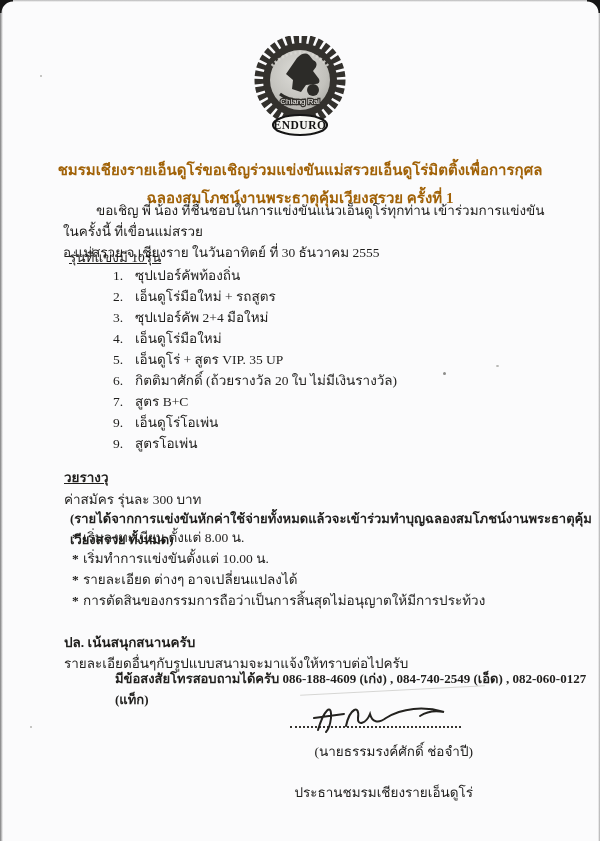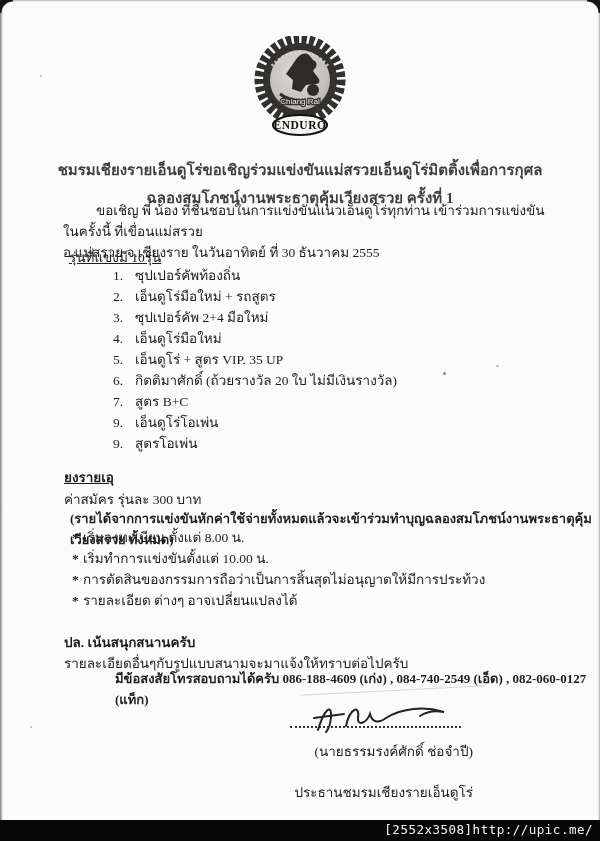--- a/index.html
+++ b/index.html
@@ -25,21 +25,21 @@
     background:radial-gradient(circle at 0 13px, rgba(0,0,0,0) 11px, #161616 12px); }
   .speck { position:absolute; background:#b5b5b2; border-radius:50%; }
   .scratch { position:absolute; top:690px; left:300px; width:185px; height:1px;
     background:#d6d6d4; transform:rotate(-3deg); }
 
   
   .logo { position:absolute; top:36px; left:250px; width:100px; height:104px; }
 
   
   .title-block { position:absolute; top:156px; left:0; width:600px; text-align:center; }
-  .title-line { font-weight:bold; font-size:15px; line-height:28px; color:#404040; }
+  .title-line { font-weight:bold; font-size:15px; line-height:28px; color:#a16207; }
 
   
   .intro { position:absolute; top:200px; left:63px; width:492px;
     font-size:13.5px; line-height:21px; }
   .intro .first { text-indent:33px; }
 
   
   .classes-heading { position:absolute; top:246px; left:69px;
     font-size:13.5px; font-weight:normal; text-decoration:underline; }
   .classes-list { position:absolute; top:265px; left:113px; font-size:13.5px; }
@@ -131,43 +131,40 @@
     <div class="row"><span class="num">2.</span><span>เอ็นดูโร่มือใหม่ + รถสูตร</span></div>
     <div class="row"><span class="num">3.</span><span>ซุปเปอร์คัพ 2+4 มือใหม่</span></div>
     <div class="row"><span class="num">4.</span><span>เอ็นดูโร่มือใหม่</span></div>
     <div class="row"><span class="num">5.</span><span>เอ็นดูโร่ + สูตร VIP. 35 UP</span></div>
     <div class="row"><span class="num">6.</span><span>กิตติมาศักดิ์ (ถ้วยรางวัล 20  ใบ ไม่มีเงินรางวัล)</span></div>
     <div class="row"><span class="num">7.</span><span>สูตร B+C</span></div>
     <div class="row"><span class="num">9.</span><span>เอ็นดูโร่โอเพ่น</span></div>
     <div class="row"><span class="num">9.</span><span>สูตรโอเพ่น</span></div>
   </div>
 
-  <div class="notes-heading">ยงรายเอุ</div>
+  <div class="notes-heading">วยรางวุ</div>
   <div class="fee-line">ค่าสมัคร รุ่นละ 300 บาท</div>
   <div class="fee-note">(รายได้จากการแข่งขันหักค่าใช้จ่ายทั้งหมดแล้วจะเข้าร่วมทำบุญฉลองสมโภชน์งานพระธาตุคุ้มเวียงสรวย  ทั้งหมด)</div>
 
   <div class="bullets">
     <div class="row"><span class="mark">*</span><span>เริ่มลงทะเบียน ตั้งแต่ 8.00 น.</span></div>
     <div class="row"><span class="mark">*</span><span>เริ่มทำการแข่งขันตั้งแต่ 10.00 น.</span></div>
+    <div class="row"><span class="mark">*</span><span>รายละเอียด ต่างๆ อาจเปลี่ยนแปลงได้</span></div>
     <div class="row"><span class="mark">*</span><span>การตัดสินของกรรมการถือว่าเป็นการสิ้นสุดไม่อนุญาตให้มีการประท้วง</span></div>
-    <div class="row"><span class="mark">*</span><span>รายละเอียด ต่างๆ อาจเปลี่ยนแปลงได้</span></div>
   </div>
 
   <div class="ps-line">ปล. เน้นสนุกสนานครับ</div>
   <div class="more-line">รายละเอียดอื่นๆกับรูปแบบสนามจะมาแจ้งให้ทราบต่อไปครับ</div>
   <div class="contact-line">มีข้อสงสัยโทรสอบถามได้ครับ 086-188-4609 (เก่ง) , 084-740-2549 (เอ็ด) , 082-060-0127 (แท็ก)</div>
 
   <div class="sig-block">
     <svg class="sig-svg" width="150" height="42" viewBox="0 0 150 42">
       <path d="M12 34 C 18 14, 26 6, 25 22 C 24 30, 22 34, 20 36 M8 22 L 38 18
                M40 30 C 44 12, 54 8, 52 22 C 51 30, 60 28, 64 18
                C 66 26, 72 28, 80 22 C 96 12, 118 10, 138 16 C 128 14, 120 16, 114 20" fill="none" stroke="#23221f" stroke-width="2" stroke-linecap="round"></path>
     </svg>
     <div class="sig-dots"></div>
     <div class="sig-name">(นายธรรมรงค์ศักดิ์ ช่อจำปี)</div>
     <div class="sig-role">ประธานชมรมเชียงรายเอ็นดูโร่</div>
   </div>
 
-  <div class="watermark-bar">
-    <span>[2552x3508]http://upic.me/</span>
-  </div>
 
 </div>
 
 </body></html>

